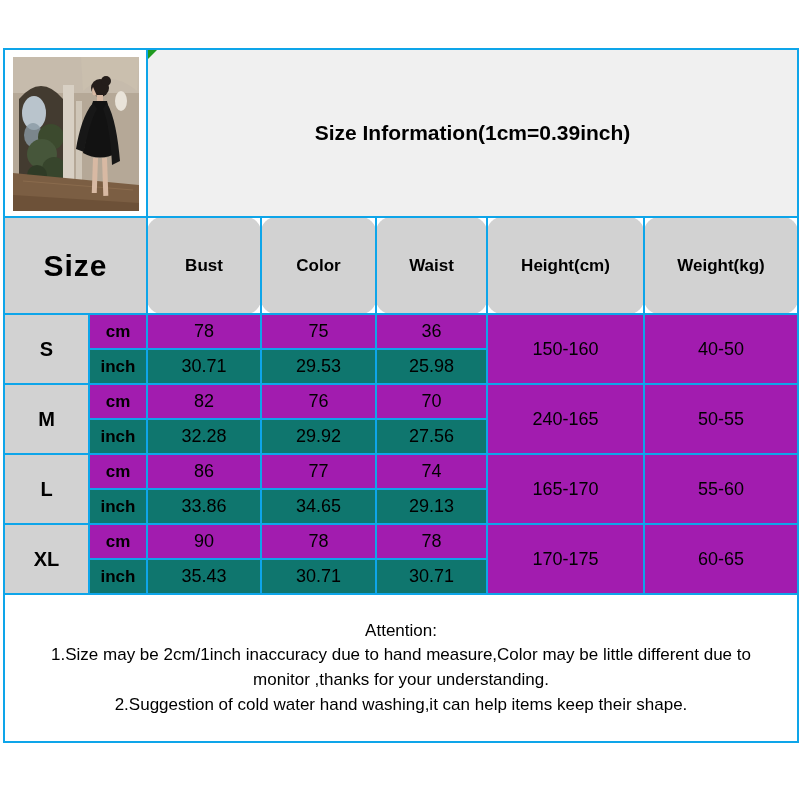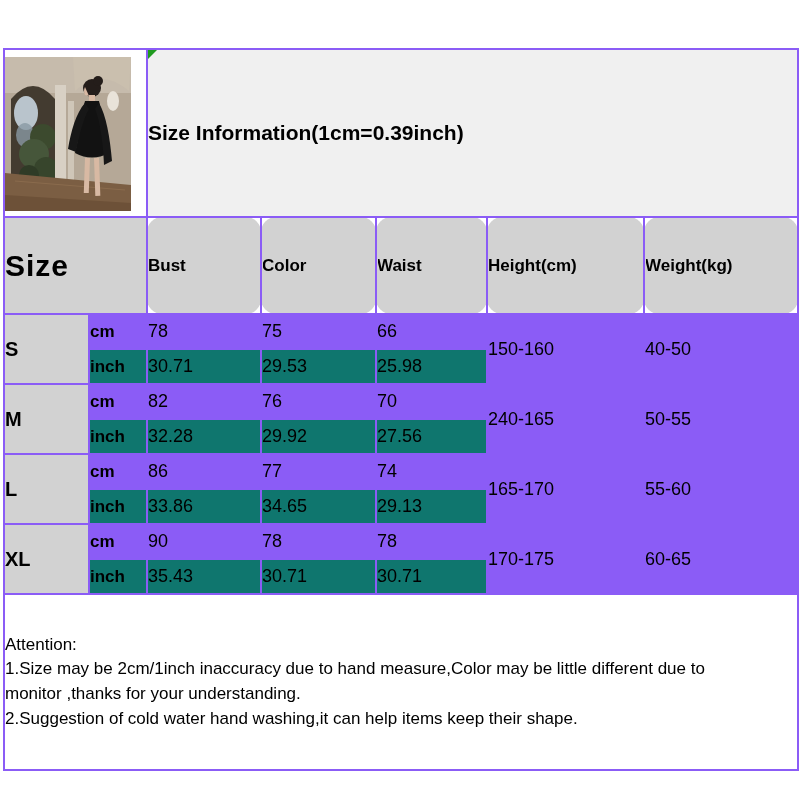--- a/index.html
+++ b/index.html
@@ -12,48 +12,48 @@
   .sheet { position: absolute; top: 0; left: 0; width: 800px; height: 800px; background: #fff; }
 
   table.size-table {
     border-collapse: collapse;
     table-layout: fixed;
     position: absolute;
     top: 48px; left: 3px;
     width: 794px;
   }
   table.size-table td {
-    border: 2px solid #8b5cf6;
-    text-align: left;
+    border: 2px solid #0ea5e9;
+    text-align: center;
     vertical-align: middle;
     padding: 0;
     overflow: hidden;
   }
 
   tr.photo-title-row { height: 168px; }
   tr.header-row      { height: 97px; }
   tr.data-row        { height: 35px; }
-  tr.attention-row   { height: 176px; }
+  tr.attention-row   { height: 148px; }
 
   td.photo-cell { background: #ffffff; }
   td.title-cell { background: #f0f0f0; position: relative; }
 
   .corner-flag {
     position: absolute; top: 0; left: 0;
     width: 0; height: 0;
     border-top: 9px solid #1f9a1f;
     border-right: 9px solid transparent;
   }
   .title-text {
     font-size: 21px;
     font-weight: bold;
   }
 
   td.gray  { background: #d2d2d2; }
-  td.band  { background: #8b5cf6; }
+  td.band  { background: #a21caf; }
   td.white { background: #0f766e; }
 
   td.size-head {
     font-size: 30px;
     font-weight: bold;
     letter-spacing: 1px;
     margin-top: 33px;
   }
   td.col-head {
     font-size: 17px;
@@ -148,21 +148,21 @@
       <td class="gray col-head">Waist</td>
       <td class="gray col-head">Height(cm)</td>
       <td class="gray col-head">Weight(kg)</td>
     </tr>
 
     <tr class="data-row">
       <td rowspan="2" class="gray size-label">S</td>
       <td class="band unit">cm</td>
       <td class="band val">78</td>
       <td class="band val">75</td>
-      <td class="band val">66</td>
+      <td class="band val">36</td>
       <td rowspan="2" class="band val">150-160</td>
       <td rowspan="2" class="band val">40-50</td>
     </tr>
     <tr class="data-row">
       <td class="white unit">inch</td>
       <td class="white val">30.71</td>
       <td class="white val">29.53</td>
       <td class="white val">25.98</td>
     </tr>
 

